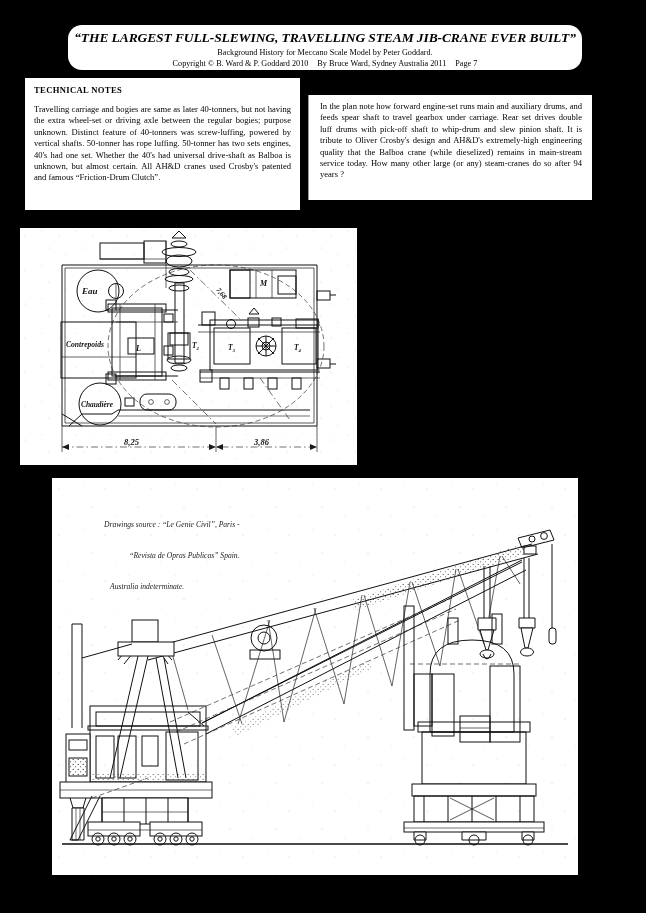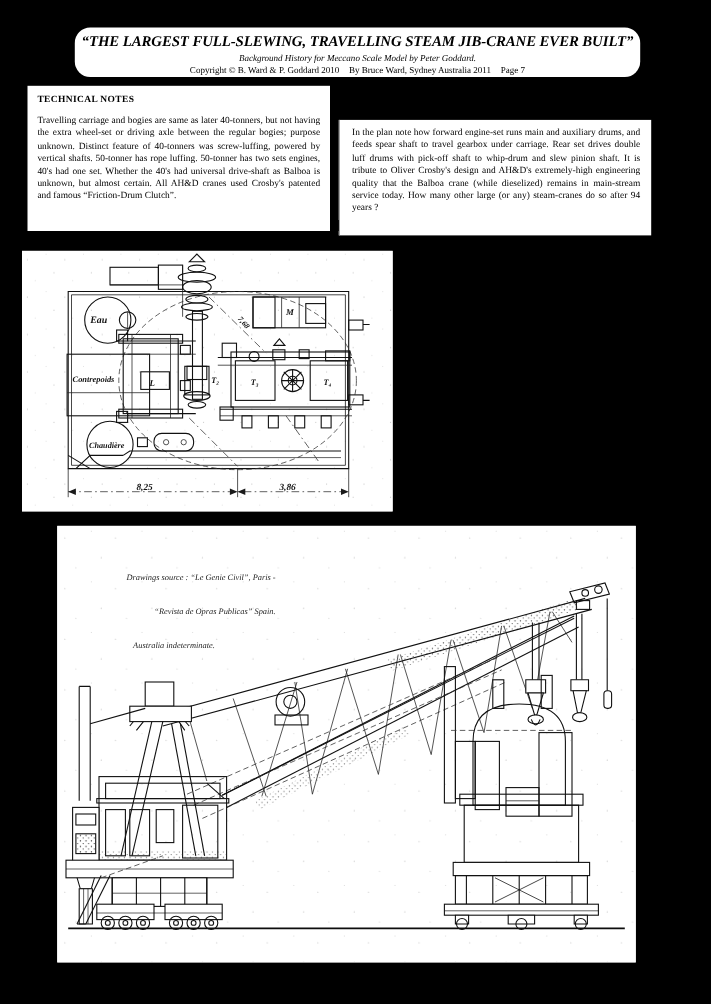--- a/index.html
+++ b/index.html
@@ -41,40 +41,39 @@
     letter-spacing: -0.1px;
     color: #000;
     line-height: 17px;
     white-space: nowrap;
   }
   #doc-subtitle {
     font-size: 8.2px;
     color: #000;
     line-height: 11px;
     margin-top: 1px;
-    font-style: italic;
   }
   #doc-copyright {
     font-size: 8.2px;
     color: #000;
     line-height: 11px;
   }
   #doc-copyright .sp { display: inline-block; width: 9px; }
 
   
   #notes-left-panel {
     left: 25px;
     top: 78px;
     width: 275px;
     height: 132px;
     padding: 7px 9px 0 9px;
   }
   #notes-right-panel {
     left: 308px;
-    top: 109px;
+    top: 95px;
     width: 284px;
     height: 105px;
     padding: 6px 10px 0 11px;
     border-left: 1px solid #999;
   }
   .notes-heading {
     font-weight: bold;
     font-size: 8.6px;
     letter-spacing: 0.35px;
     margin-bottom: 9px;
@@ -109,21 +108,21 @@
   }
   .drawing-svg {
     display: block;
     width: 100%;
     height: 100%;
   }
 
   
   #source-caption {
     position: absolute;
-    left: 63px;
+    left: 52px;
     top: 21px;
     font-style: italic;
     font-size: 7.6px;
     line-height: 10.4px;
     color: #1b1b1b;
     white-space: pre;
   }
   .cap-line { display: block; }
   .cap-line.indent1 { padding-left: 3px; text-align: right; }
   .cap-line.indent2 { padding-left: 6px; }

